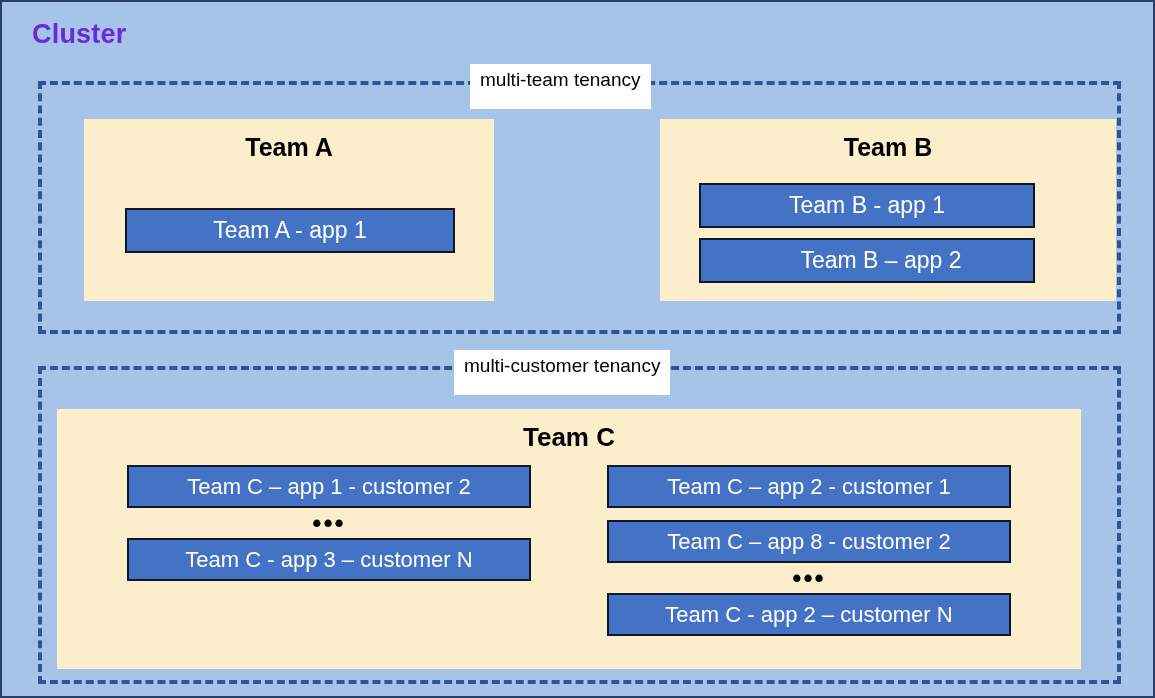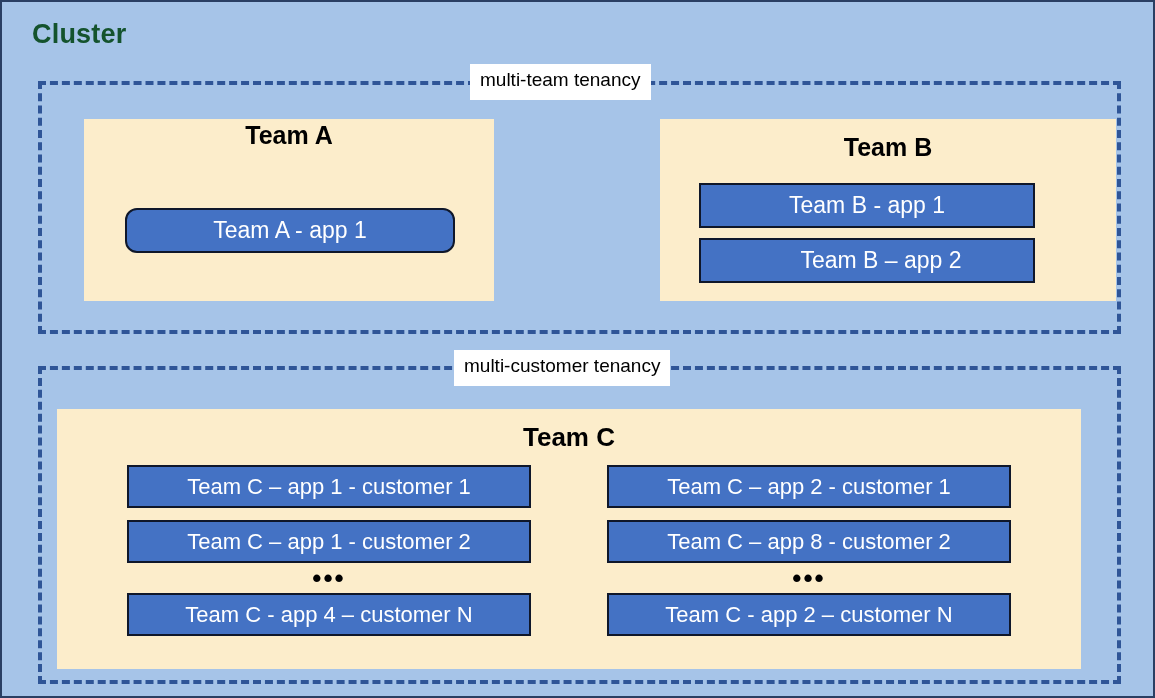--- a/index.html
+++ b/index.html
@@ -21,21 +21,21 @@
     overflow: hidden;
   }
 
   
   .cluster-title {
     position: absolute;
     left: 30px;
     top: 19px;
     font-size: 27px;
     font-weight: bold;
-    color: #14532d;
+    color: #6d28d9;
     letter-spacing: 0.2px;
     line-height: 1;
   }
 
   
   .tenancy {
     position: absolute;
     border: 4px dashed #2F5597;
     box-sizing: border-box;
     background: transparent;
@@ -53,21 +53,21 @@
     height: 318px;
   }
 
   
   .tenancy-label {
     position: absolute;
     background: #ffffff;
     color: #000000;
     font-size: 19px;
     line-height: 1;
-    padding: 6px 10px 11px 10px;
+    padding: 6px 10px 20px 10px;
     white-space: nowrap;
   }
   .label-multi-team {
     left: 468px;
     top: 62px;
   }
   .label-multi-customer {
     left: 452px;
     top: 348px;
   }
@@ -98,21 +98,21 @@
   }
 
   .team-heading {
     text-align: center;
     font-size: 25px;
     font-weight: bold;
     color: #000000;
     line-height: 1;
     white-space: nowrap;
   }
-  .team-a-panel .team-heading { padding-top: 4px; }
+  .team-a-panel .team-heading { padding-top: 16px; }
   .team-b-panel .team-heading { padding-top: 16px; }
   .team-c-panel .team-heading { padding-top: 15px; font-size: 26px; }
 
   
   .app-box {
     background: #4472C4;
     border: 2px solid #0f172a;
     box-sizing: border-box;
     color: #ffffff;
     font-size: 23px;
@@ -123,21 +123,21 @@
     white-space: nowrap;
   }
 
   
   .team-a-apps {
     position: absolute;
     left: 41px;
     top: 89px;
     width: 330px;
   }
-  .team-a-apps .app-box { height: 45px; border-radius: 12px; }
+  .team-a-apps .app-box { height: 45px; }
 
   
   .team-b-apps {
     position: absolute;
     left: 39px;
     top: 64px;
     width: 336px;
   }
   .team-b-apps .app-box { height: 45px; }
   .team-b-apps .app-box + .app-box { margin-top: 10px; padding-left: 28px; }
@@ -198,24 +198,23 @@
   <div class="tenancy tenancy-multi-customer"></div>
 
   <div class="tenancy-label label-multi-customer">multi-customer tenancy</div>
 
   <div class="team-panel team-c-panel">
     <div class="team-heading">Team C</div>
 
     <div class="team-c-cols">
 
       <div class="team-c-col">
-        <div class="app-box">Team C – app 1 - customer 1</div>
         <div class="app-box">Team C – app 1 - customer 2</div>
         <div class="ellipsis">•••</div>
-        <div class="app-box">Team C - app 4 – customer N</div>
+        <div class="app-box">Team C - app 3 – customer N</div>
       </div>
 
       <div class="team-c-col">
         <div class="app-box">Team C – app 2 - customer 1</div>
         <div class="app-box">Team C – app 8 - customer 2</div>
         <div class="ellipsis">•••</div>
         <div class="app-box">Team C - app 2 – customer N</div>
       </div>
 
     </div>

